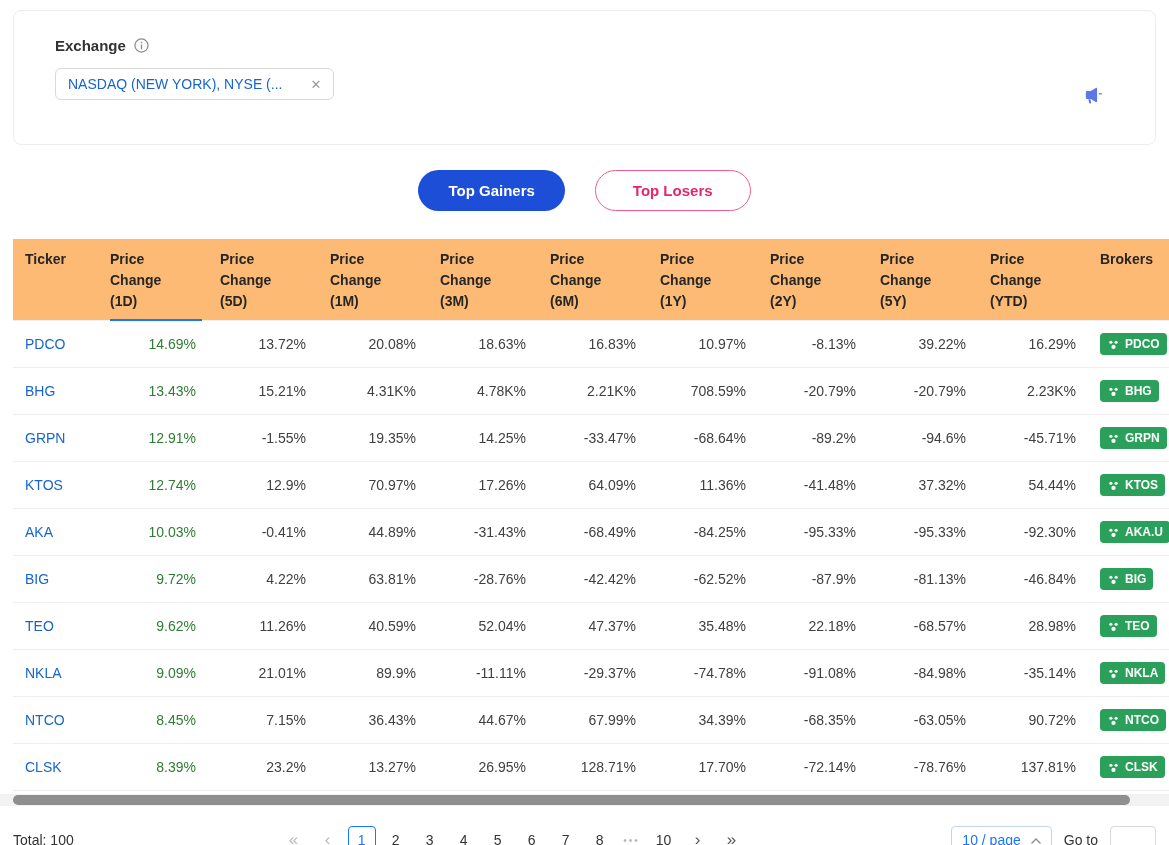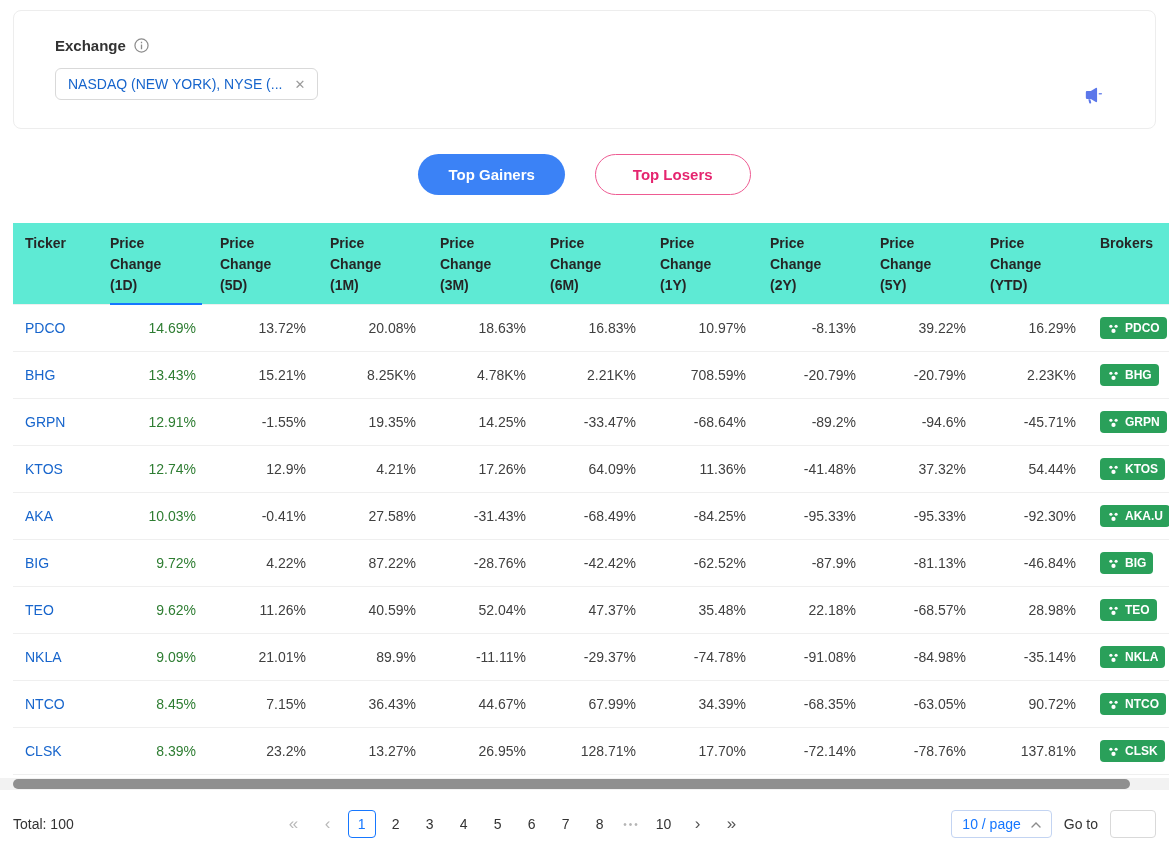--- a/index.html
+++ b/index.html
@@ -9,57 +9,57 @@
     background: #ffffff;
     color: #333333;
     overflow: hidden;
   }
 
   
   .filter-card {
     margin: 10px 13px 0 13px;
     border: 1px solid #ededed;
     border-radius: 8px;
-    height: 119px;
+    height: 135px;
     padding: 26px 40px 24px 41px;
     position: relative;
   }
   .filter-label-row { display: flex; align-items: center; gap: 8px; }
   .filter-label { font-size: 15px; font-weight: 700; color: #333; }
   .info-icon svg { display: block; }
   .chip {
     margin-top: 14px;
-    display: inline-flex; align-items: center; gap: 12px;
+    display: inline-flex; align-items: center; gap: 28px;
     border: 1px solid #d9d9d9; border-radius: 6px;
     padding: 7px 12px;
     font-size: 14px; color: #1765cc; background: #fff;
     white-space: nowrap;
   }
   .chip-close { color: #9b9b9b; cursor: pointer; font-size: 13px; line-height: 1; }
   .megaphone { position: absolute; right: 52px; top: 74px; cursor: pointer; }
 
   
   .tabs { display: flex; justify-content: center; gap: 30px; margin-top: 25px; }
   .btn { border-radius: 22px; font-size: 15px; font-weight: 700; cursor: pointer;
          font-family: "Liberation Sans", sans-serif; }
-  .btn-gainers { background: #3b82f6; color: #fff; border: none; padding: 12px 30px; }
+  .btn-gainers { background: #1d4ed8; color: #fff; border: none; padding: 12px 30px; }
   .btn-losers  { background: #fff; color: #e5256f; border: 1.5px solid #ee5b92; padding: 11px 37px; }
 
   
   .table-wrap { margin: 28px 0 0 13px; width: 1156px; overflow: hidden; }
   table { border-collapse: collapse; table-layout: fixed; width: 1215px; }
   col.c-ticker { width: 85px; }
   col.c-price  { width: 110px; }
   col.c-broker { width: 140px; }
   th, td { border-bottom: 1px solid #efefef; }
   th {
     vertical-align: top; text-align: left;
     padding: 10px 12px 8px 12px;
     font-size: 14px; color: #262626; height: 56px;
-    position: relative; cursor: pointer; background: #5eead4;
+    position: relative; cursor: pointer; background: #fdba74;
   }
   .col-title, .col-sub { font-weight: 700; line-height: 1.5; }
   .sort-underline { position: absolute; left: 12px; right: 6px; bottom: -1px; height: 2px; background: #1677ff; }
   td { height: 47px; padding: 4px 12px; font-size: 14px; color: #404040; }
   td.num { text-align: right; }
   td.gain { color: #2e7d32; text-align: right; }
   a.ticker { color: #1765cc; text-decoration: none; cursor: pointer; }
   .badge {
     display: inline-flex; align-items: center; gap: 5px;
     background: #2aa05a; color: #fff;
@@ -208,21 +208,21 @@
                 <circle cx="9.8" cy="4.6" r="1.7" fill="#fff"></circle>
                 <circle cx="7" cy="9.6" r="2.3" fill="#fff"></circle>
               </svg>
               <span>PDCO</span>
             </span></td>
         </tr>
         <tr>
           <td><a class="ticker" href="#">BHG</a></td>
           <td class="num gain">13.43%</td>
           <td class="num">15.21%</td>
-          <td class="num">8.25K%</td>
+          <td class="num">4.31K%</td>
           <td class="num">4.78K%</td>
           <td class="num">2.21K%</td>
           <td class="num">708.59%</td>
           <td class="num">-20.79%</td>
           <td class="num">-20.79%</td>
           <td class="num">2.23K%</td>
           <td><span class="badge">
               <svg width="13" height="13" viewBox="0 0 14 14">
                 <circle cx="4.2" cy="4.6" r="1.7" fill="#fff"></circle>
                 <circle cx="9.8" cy="4.6" r="1.7" fill="#fff"></circle>
@@ -248,61 +248,61 @@
                 <circle cx="9.8" cy="4.6" r="1.7" fill="#fff"></circle>
                 <circle cx="7" cy="9.6" r="2.3" fill="#fff"></circle>
               </svg>
               <span>GRPN</span>
             </span></td>
         </tr>
         <tr>
           <td><a class="ticker" href="#">KTOS</a></td>
           <td class="num gain">12.74%</td>
           <td class="num">12.9%</td>
-          <td class="num">4.21%</td>
+          <td class="num">70.97%</td>
           <td class="num">17.26%</td>
           <td class="num">64.09%</td>
           <td class="num">11.36%</td>
           <td class="num">-41.48%</td>
           <td class="num">37.32%</td>
           <td class="num">54.44%</td>
           <td><span class="badge">
               <svg width="13" height="13" viewBox="0 0 14 14">
                 <circle cx="4.2" cy="4.6" r="1.7" fill="#fff"></circle>
                 <circle cx="9.8" cy="4.6" r="1.7" fill="#fff"></circle>
                 <circle cx="7" cy="9.6" r="2.3" fill="#fff"></circle>
               </svg>
               <span>KTOS</span>
             </span></td>
         </tr>
         <tr>
           <td><a class="ticker" href="#">AKA</a></td>
           <td class="num gain">10.03%</td>
           <td class="num">-0.41%</td>
-          <td class="num">27.58%</td>
+          <td class="num">44.89%</td>
           <td class="num">-31.43%</td>
           <td class="num">-68.49%</td>
           <td class="num">-84.25%</td>
           <td class="num">-95.33%</td>
           <td class="num">-95.33%</td>
           <td class="num">-92.30%</td>
           <td><span class="badge">
               <svg width="13" height="13" viewBox="0 0 14 14">
                 <circle cx="4.2" cy="4.6" r="1.7" fill="#fff"></circle>
                 <circle cx="9.8" cy="4.6" r="1.7" fill="#fff"></circle>
                 <circle cx="7" cy="9.6" r="2.3" fill="#fff"></circle>
               </svg>
               <span>AKA.U</span>
             </span></td>
         </tr>
         <tr>
           <td><a class="ticker" href="#">BIG</a></td>
           <td class="num gain">9.72%</td>
           <td class="num">4.22%</td>
-          <td class="num">87.22%</td>
+          <td class="num">63.81%</td>
           <td class="num">-28.76%</td>
           <td class="num">-42.42%</td>
           <td class="num">-62.52%</td>
           <td class="num">-87.9%</td>
           <td class="num">-81.13%</td>
           <td class="num">-46.84%</td>
           <td><span class="badge">
               <svg width="13" height="13" viewBox="0 0 14 14">
                 <circle cx="4.2" cy="4.6" r="1.7" fill="#fff"></circle>
                 <circle cx="9.8" cy="4.6" r="1.7" fill="#fff"></circle>

